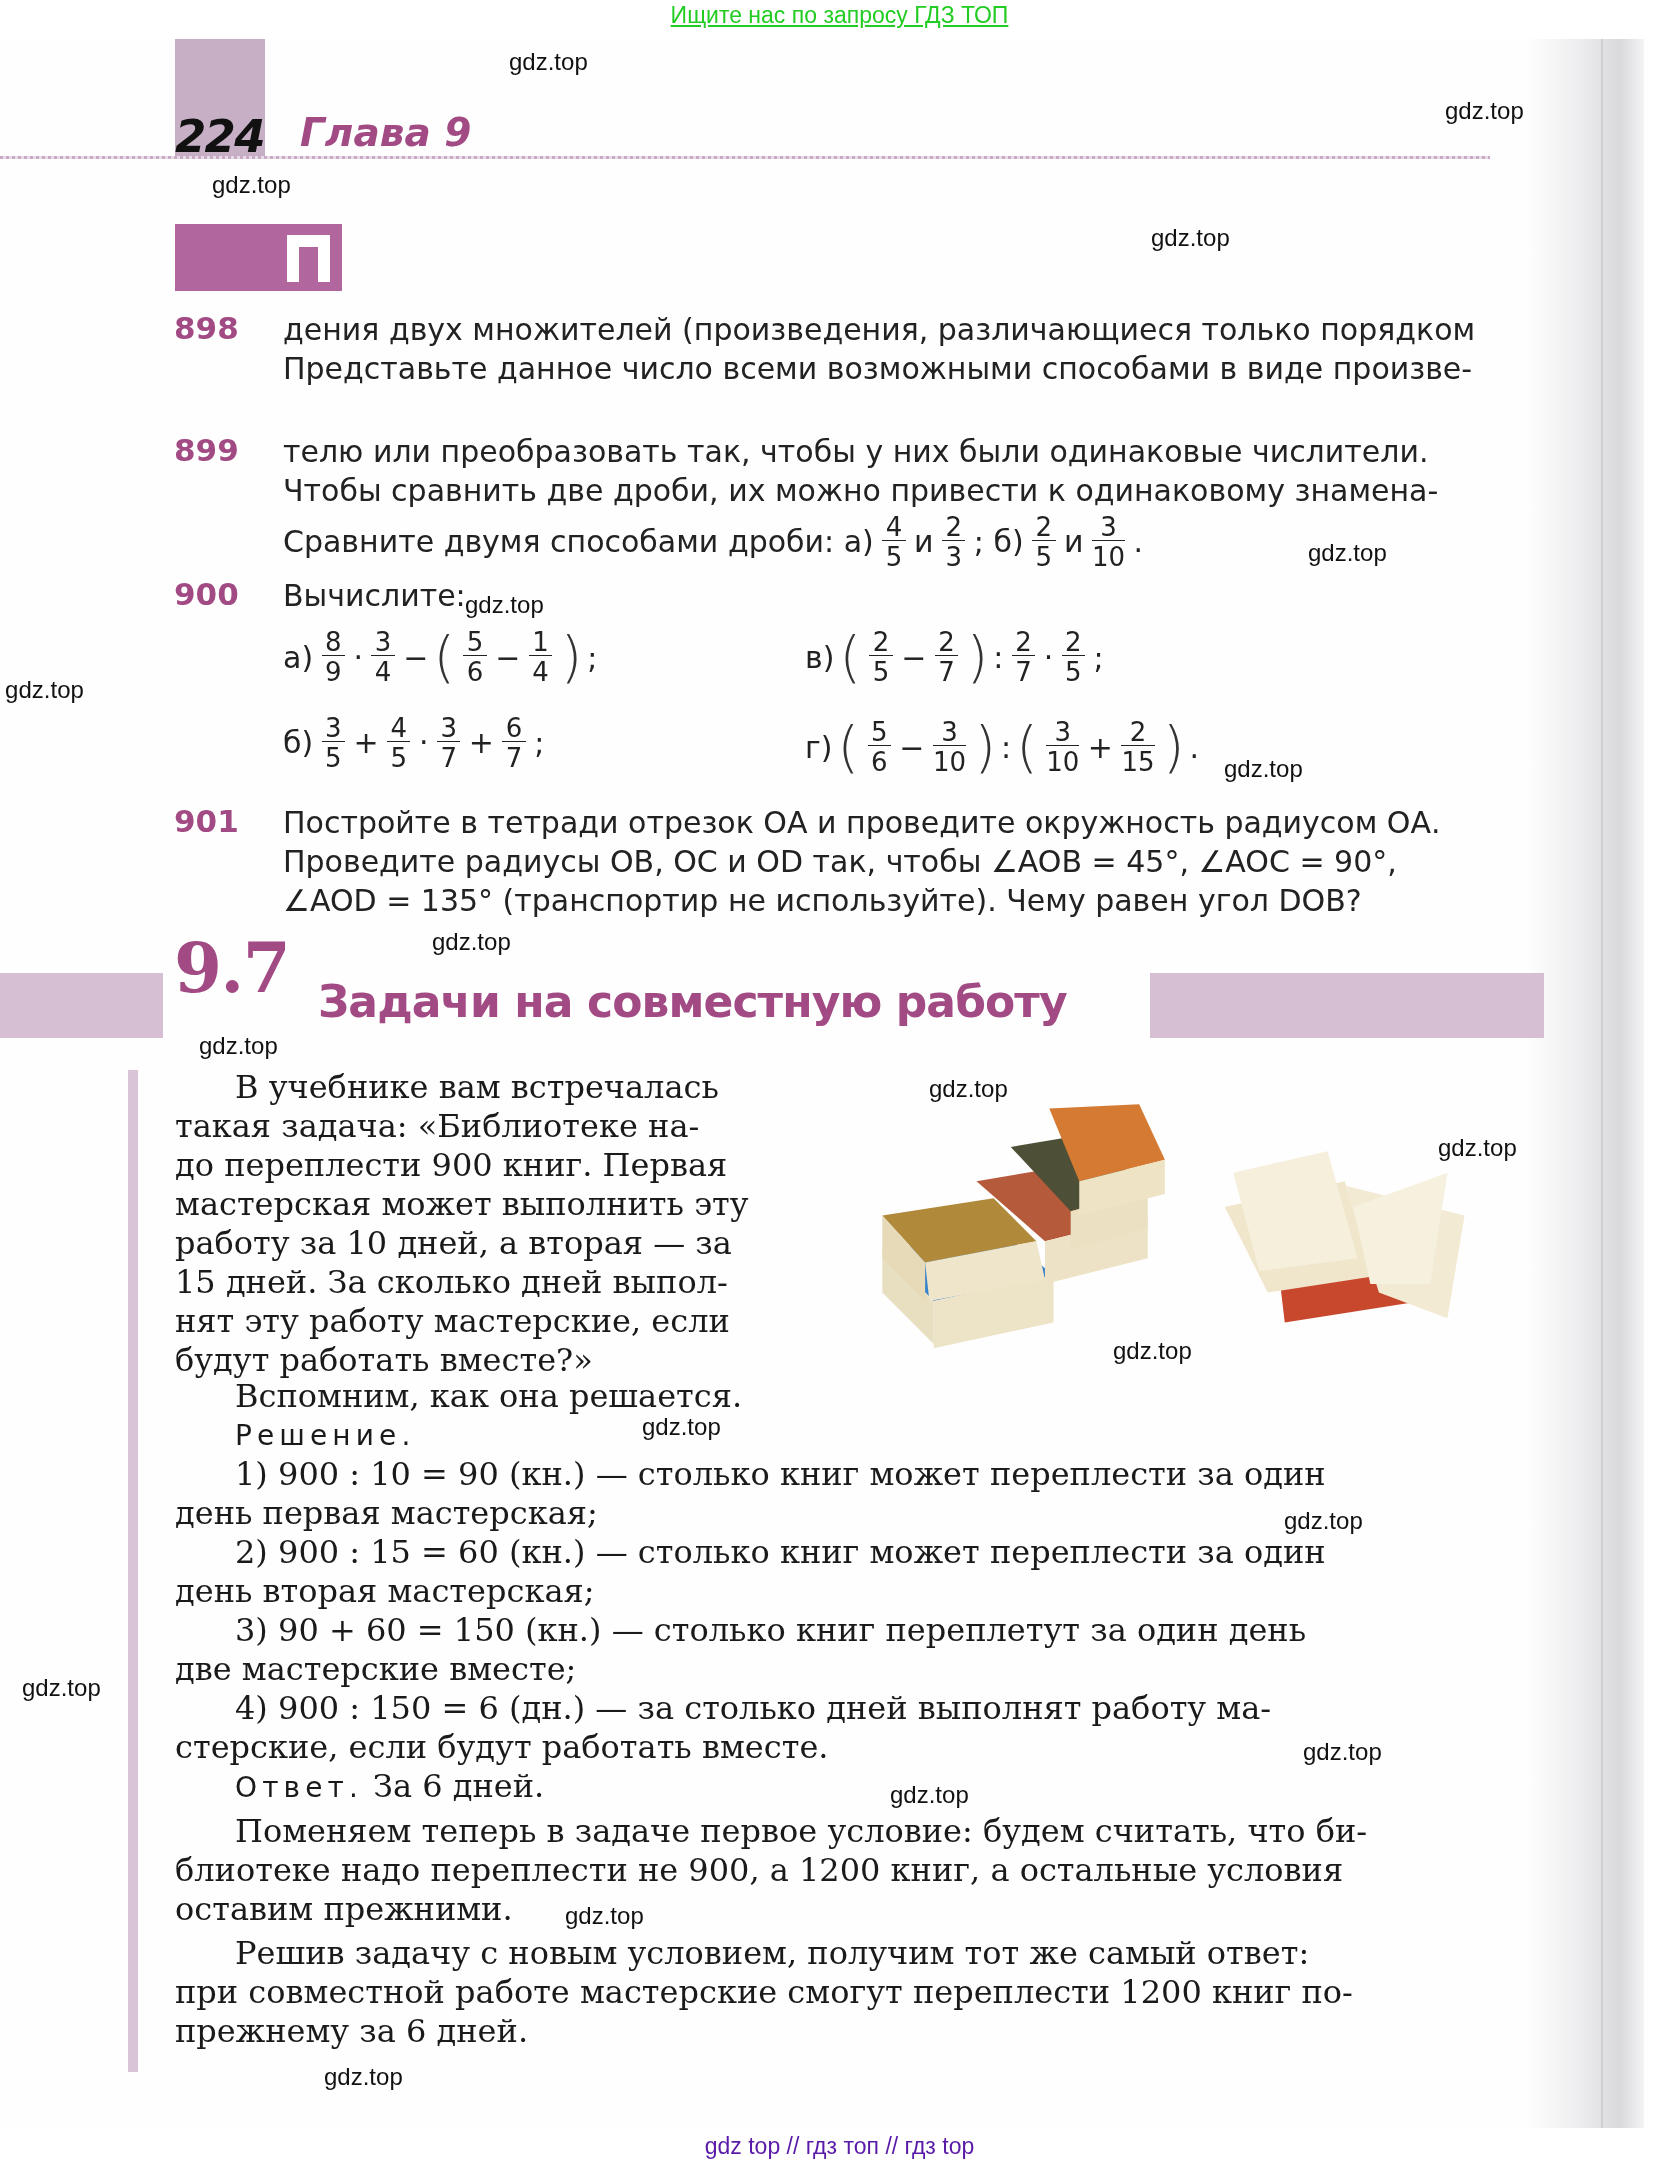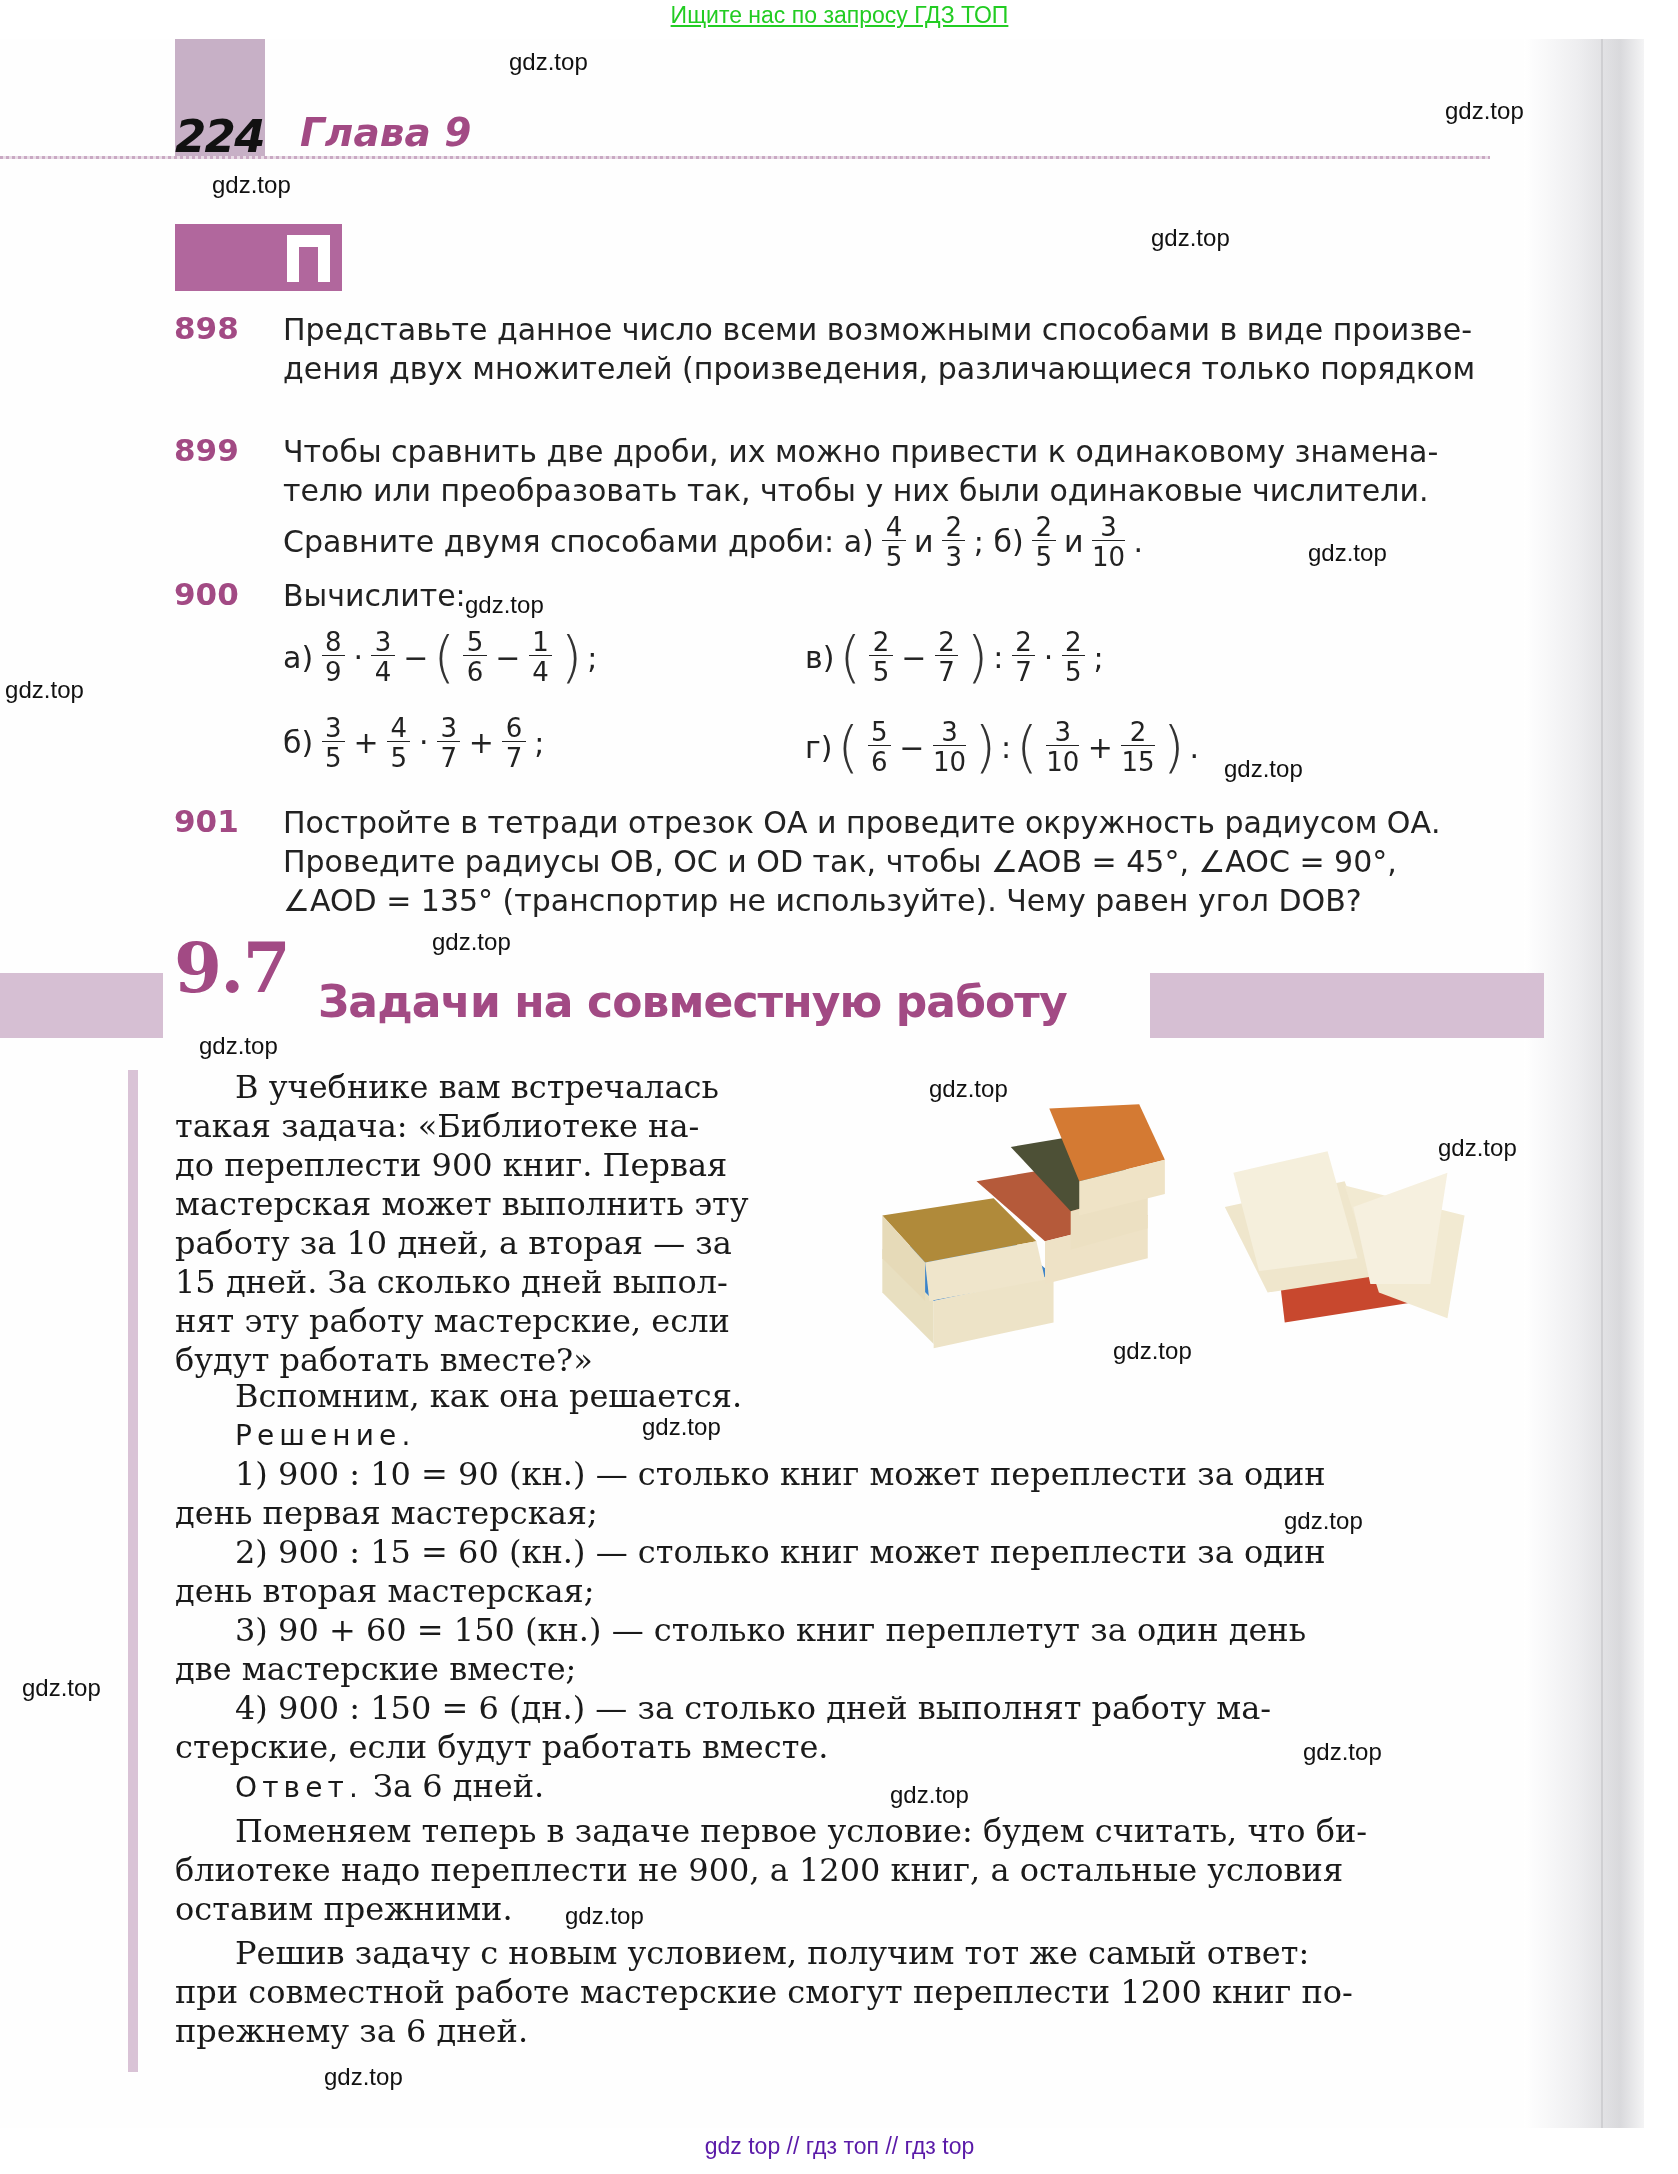--- a/index.html
+++ b/index.html
@@ -46,28 +46,28 @@
 <div class="head-bar"></div>
 <div class="page-num">224</div>
 <div class="chapter">Глава 9</div>
 <div class="rule"></div>
 
 <div class="p-box"></div>
 <div class="p-glyph"></div>
 
 <div class="tnum" style="top:310px">898</div>
 <div class="task" style="top:310px">
+  <div>дения двух множителей (произведения, различающиеся только порядком</div>
   <div>Представьте данное число всеми возможными способами в виде произве-</div>
-  <div>дения двух множителей (произведения, различающиеся только порядком</div>
 </div>
 
 <div class="tnum" style="top:432px">899</div>
 <div class="task" style="top:432px">
+  <div>телю или преобразовать так, чтобы у них были одинаковые числители.</div>
   <div>Чтобы сравнить две дроби, их можно привести к одинаковому знамена-</div>
-  <div>телю или преобразовать так, чтобы у них были одинаковые числители.</div>
 </div>
 <div class="expr" style="left:283px; top:514px">
   <span>Сравните двумя способами дроби: а)</span>
   <span class="frac">
       <span class="n">4</span>
       <span class="d">5</span>
     </span>
   <span>и</span>
   <span class="frac">
       <span class="n">2</span>

